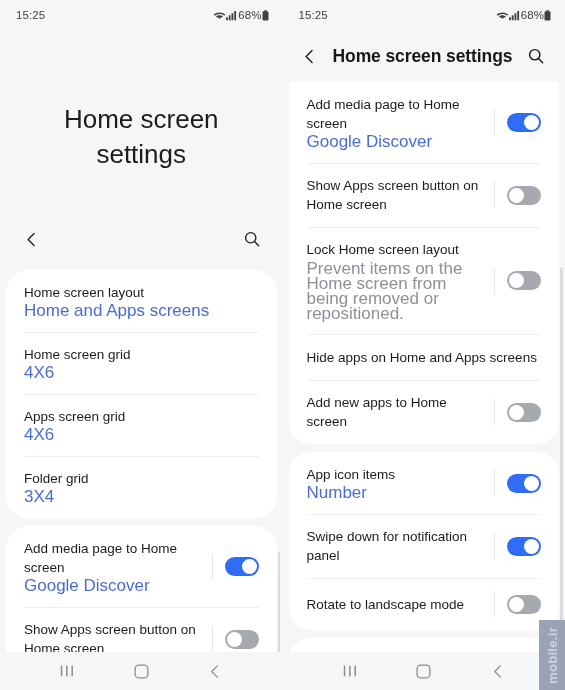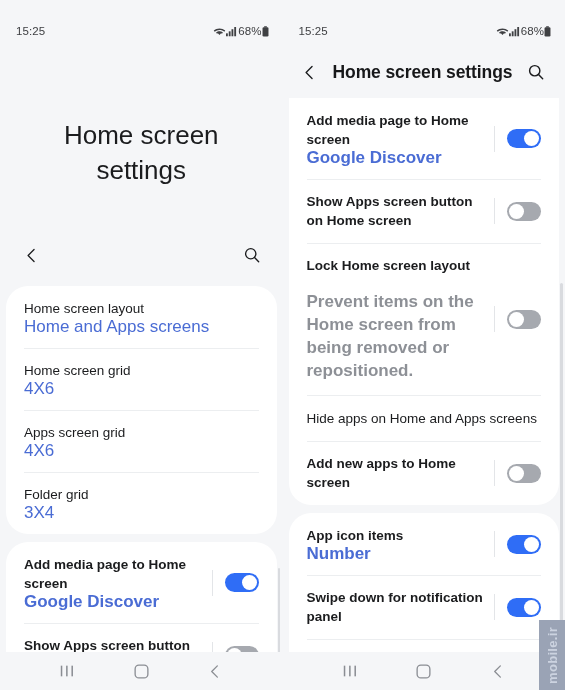--- a/index.html
+++ b/index.html
@@ -20,21 +20,20 @@
 
   
   .statusbar {
     height: 30px;
     display: flex; align-items: center;
     justify-content: space-between;
     padding: 0 14px 0 16px;
     font-size: 11.5px;
     color: #3f4043;
     letter-spacing: .1px;
-    margin-top: 16px;
   }
   .statusbar .clock { font-size: 11.5px; color: #3f4043; }
   .status-icons { display: flex; align-items: center; gap: 0; }
   .status-icons svg { display: block; }
   .batt-text { font-size: 11.5px; color: #3f4043; margin-left: 1px; }
 
   
   .big-header {
     height: 240px;
     position: relative;
@@ -113,24 +112,24 @@
     line-height: 19px;
   }
   .row .sub {
     font-size: 17px;
     color: #4a6cd4;
     line-height: 16px;
     margin-top: 1px;
   }
   .row .sub.gray {
     color: #8d9096;
-    line-height: 23px;
-    margin-top: 15px;
-  }
-  .row.with-toggle .texts { padding-right: 10px; font-weight: bold; }
+    line-height: 15px;
+    margin-top: 2px;
+  }
+  .row.with-toggle .texts { padding-right: 10px; }
 
   
   .tgl-wrap { display: flex; align-items: center; }
   .tgl-div {
     width: 1px; height: 26px;
     background: #e3e5e8;
     margin-right: 12px;
   }
   .toggle {
     width: 34px; height: 19px;

